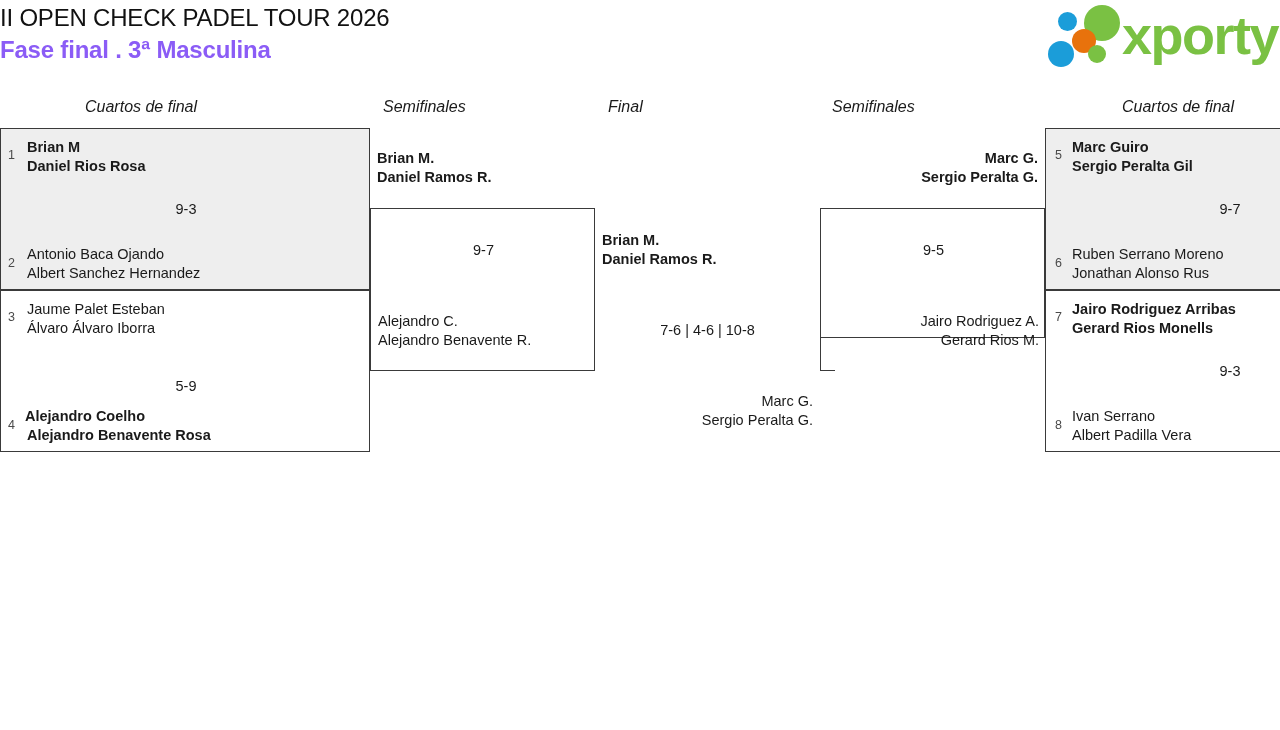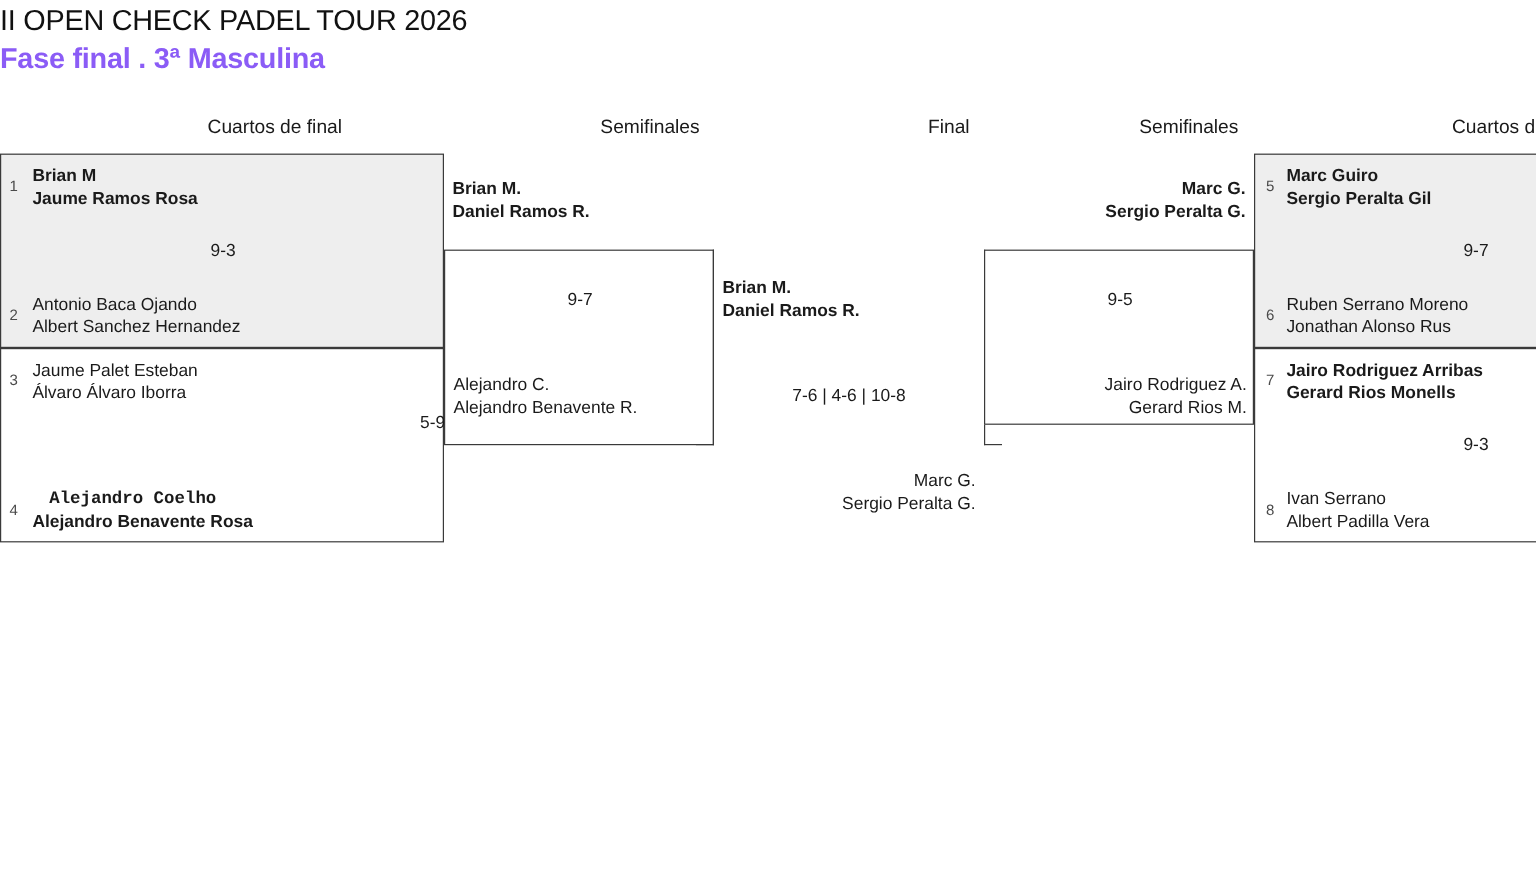--- a/index.html
+++ b/index.html
@@ -33,22 +33,22 @@
   .dot.d-green-sm { left: 40px;  top: 40px; width: 18px; height: 18px; background: #7ac143; }
   .logo-text {
     position: absolute; left: 74px; top: -2px;
     font-size: 54px; font-weight: bold; color: #7ac143;
     letter-spacing: -1.5px; line-height: 64px;
   }
 
   
   .round-label {
     position: absolute; top: 96px;
-    font-size: 16px; color: #1a1a1a; text-align: right;
-    line-height: 22px; white-space: nowrap;
+    font-size: 16px; color: #1a1a1a; text-align: left;
+    line-height: 22px; white-space: nowrap; font-style: italic;
   }
 
   
   .box { position: absolute; border: 1px solid #3a3a3a; }
   .box.shaded { background: #eeeeee; }
   .box.plain  { background: #ffffff; }
 
   
   .team {
     position: absolute; font-size: 14.5px; line-height: 19px;
@@ -73,48 +73,58 @@
 </head>
 <body>
 
 <div id="root">
 
   <div class="title-block">
     <div class="title-line1">II OPEN CHECK PADEL TOUR 2026</div>
     <div class="title-line2">Fase final . 3ª Masculina</div>
   </div>
 
+  <div class="logo">
+    <div class="logo-dots">
+      <span class="dot d-blue-tl"></span>
+      <span class="dot d-green-lg"></span>
+      <span class="dot d-orange"></span>
+      <span class="dot d-blue-bl"></span>
+      <span class="dot d-green-sm"></span>
+    </div>
+    <div class="logo-text">xporty</div>
+  </div>
 
   <div class="round-label" style="left:85px;  width:200px;">Cuartos de final</div>
   <div class="round-label" style="left:383px; width:200px;">Semifinales</div>
   <div class="round-label" style="left:608px; width:200px;">Final</div>
   <div class="round-label" style="left:832px; width:200px;">Semifinales</div>
   <div class="round-label" style="left:1122px;width:200px;">Cuartos de final</div>
 
   <div class="box shaded" style="left:0px; top:128px; width:370px; height:162px;">
     <div class="seed" style="left:7px; top:18px;">1</div>
     <div class="team win" style="left:26px; top:9px;">Brian M</div>
-    <div class="team win" style="left:26px; top:28px;">Jaume Ramos Rosa</div>
+    <div class="team win" style="left:26px; top:28px;">Daniel Rios Rosa</div>
 
     <div class="score" style="left:0px; top:71px; width:370px; text-align:center;">9-3</div>
 
     <div class="seed" style="left:7px; top:126px;">2</div>
     <div class="team" style="left:26px; top:116px;">Antonio Baca Ojando</div>
     <div class="team" style="left:26px; top:135px;">Albert Sanchez Hernandez</div>
   </div>
 
   <div class="box plain" style="left:0px; top:290px; width:370px; height:162px;">
     <div class="seed" style="left:7px; top:18px;">3</div>
     <div class="team" style="left:26px; top:9px;">Jaume Palet Esteban</div>
     <div class="team" style="left:26px; top:28px;">Álvaro Álvaro Iborra</div>
 
-    <div class="score" style="left:0px; top:53px; width:370px; text-align:right;">5-9</div>
+    <div class="score" style="left:0px; top:86px; width:370px; text-align:center;">5-9</div>
 
     <div class="seed" style="left:7px; top:126px;">4</div>
-    <div class="team win" style="left:40px; top:116px;font-family:Liberation Mono, monospace;">Alejandro Coelho</div>
+    <div class="team win" style="left:24px; top:116px;">Alejandro Coelho</div>
     <div class="team win" style="left:26px; top:135px;">Alejandro Benavente Rosa</div>
   </div>
 
   <div class="team win" style="left:377px; top:149px;">Brian M.</div>
   <div class="team win" style="left:377px; top:168px;">Daniel Ramos R.</div>
 
   <div class="box plain" style="left:370px; top:208px; width:225px; height:163px;">
     <div class="score" style="left:0px; top:32px; width:225px; text-align:center;">9-7</div>
     <div class="team" style="left:7px; top:103px;">Alejandro C.</div>
     <div class="team" style="left:7px; top:122px;">Alejandro Benavente R.</div>
@@ -129,21 +139,21 @@
   <div class="conn" style="left:820px; top:370px; width:15px; height:1px;"></div>
 
   <div class="score" style="left:594px; top:321px; width:227px; text-align:center;">7-6 | 4-6 | 10-8</div>
 
   <div class="team right" style="left:551px; top:392px; width:262px;">Marc G.</div>
   <div class="team right" style="left:551px; top:411px; width:262px;">Sergio Peralta G.</div>
 
   <div class="team win right" style="left:788px; top:149px; width:250px;">Marc G.</div>
   <div class="team win right" style="left:788px; top:168px; width:250px;">Sergio Peralta G.</div>
 
-  <div class="box plain" style="left:820px; top:208px; width:225px; height:146px;">
+  <div class="box plain" style="left:820px; top:208px; width:225px; height:130px;">
     <div class="score" style="left:0px; top:32px; width:225px; text-align:center;">9-5</div>
     <div class="team right" style="left:0px; top:122px; width:218px;">Gerard Rios M.</div>
     <div class="team right" style="left:0px; top:103px; width:218px;">Jairo Rodriguez A.</div>
   </div>
 
   <div class="box shaded" style="left:1045px; top:128px; width:250px; height:162px;">
     <div class="seed" style="left:9px; top:18px;">5</div>
     <div class="team win" style="left:26px; top:9px;">Marc Guiro</div>
     <div class="team win" style="left:26px; top:28px;">Sergio Peralta Gil</div>
 

